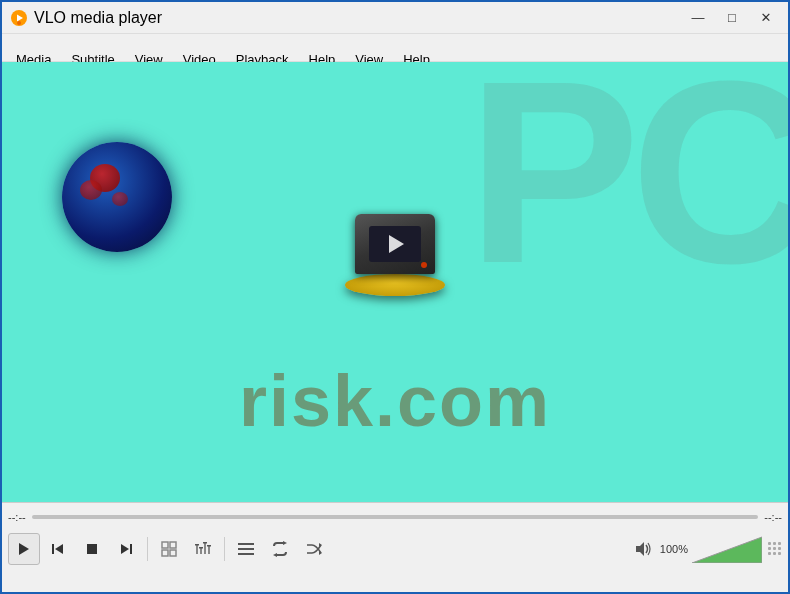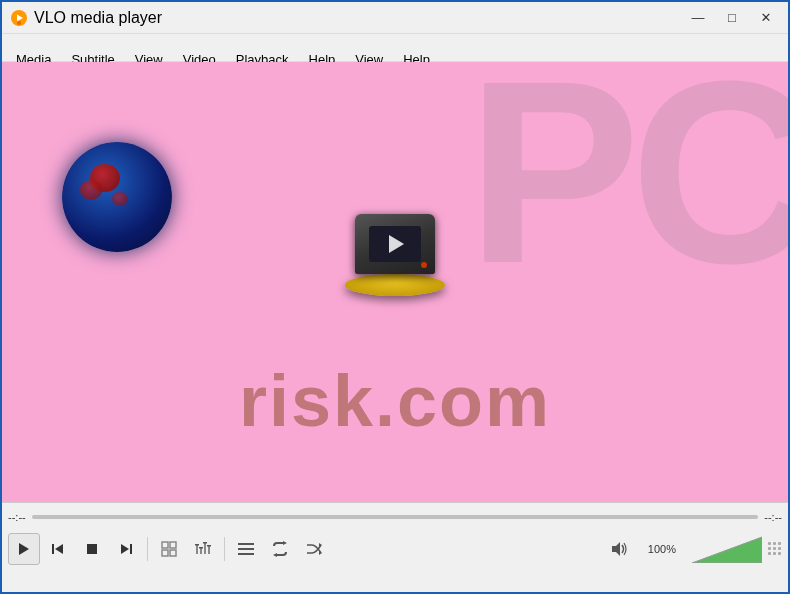--- a/index.html
+++ b/index.html
@@ -77,21 +77,21 @@
     .video-area {
       flex: 1;
       background: #000;
       position: relative;
       overflow: hidden;
     }
     .video-bg {
       width: 100%;
       height: 100%;
       position: relative;
-      background: #f9a8d4;
+      background: #5eead4;
     }
     
     .watermark {
       position: absolute;
       bottom: 60px;
       left: 0;
       right: 0;
       text-align: center;
       font-size: 72px;
       font-weight: 900;
@@ -263,21 +263,21 @@
       font-size: 14px;
     }
     .ctrl-btn.play-btn {
       border: 1px solid #bbb;
       background: #e8e8e8;
     }
     .ctrl-spacer { flex: 1; }
     .volume-area {
       display: flex;
       align-items: center;
-      gap: 16px;
+      gap: 4px;
       margin-left: 8px;
     }
     .volume-label { font-size: 11px; color: #333; }
     .volume-bar-container {
       width: 70px;
       height: 28px;
       position: relative;
       display: flex;
       align-items: flex-end;
     }

